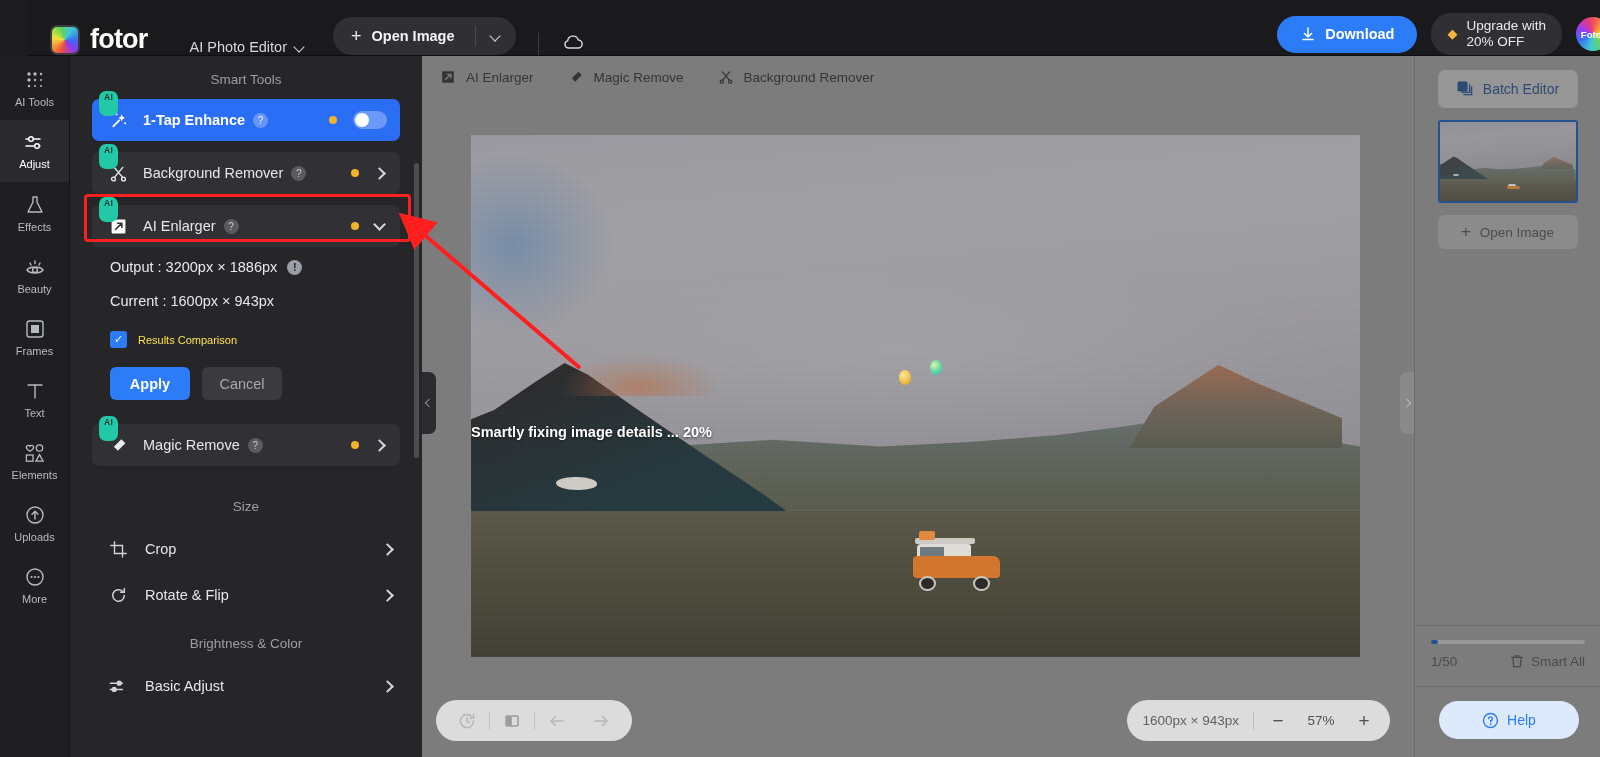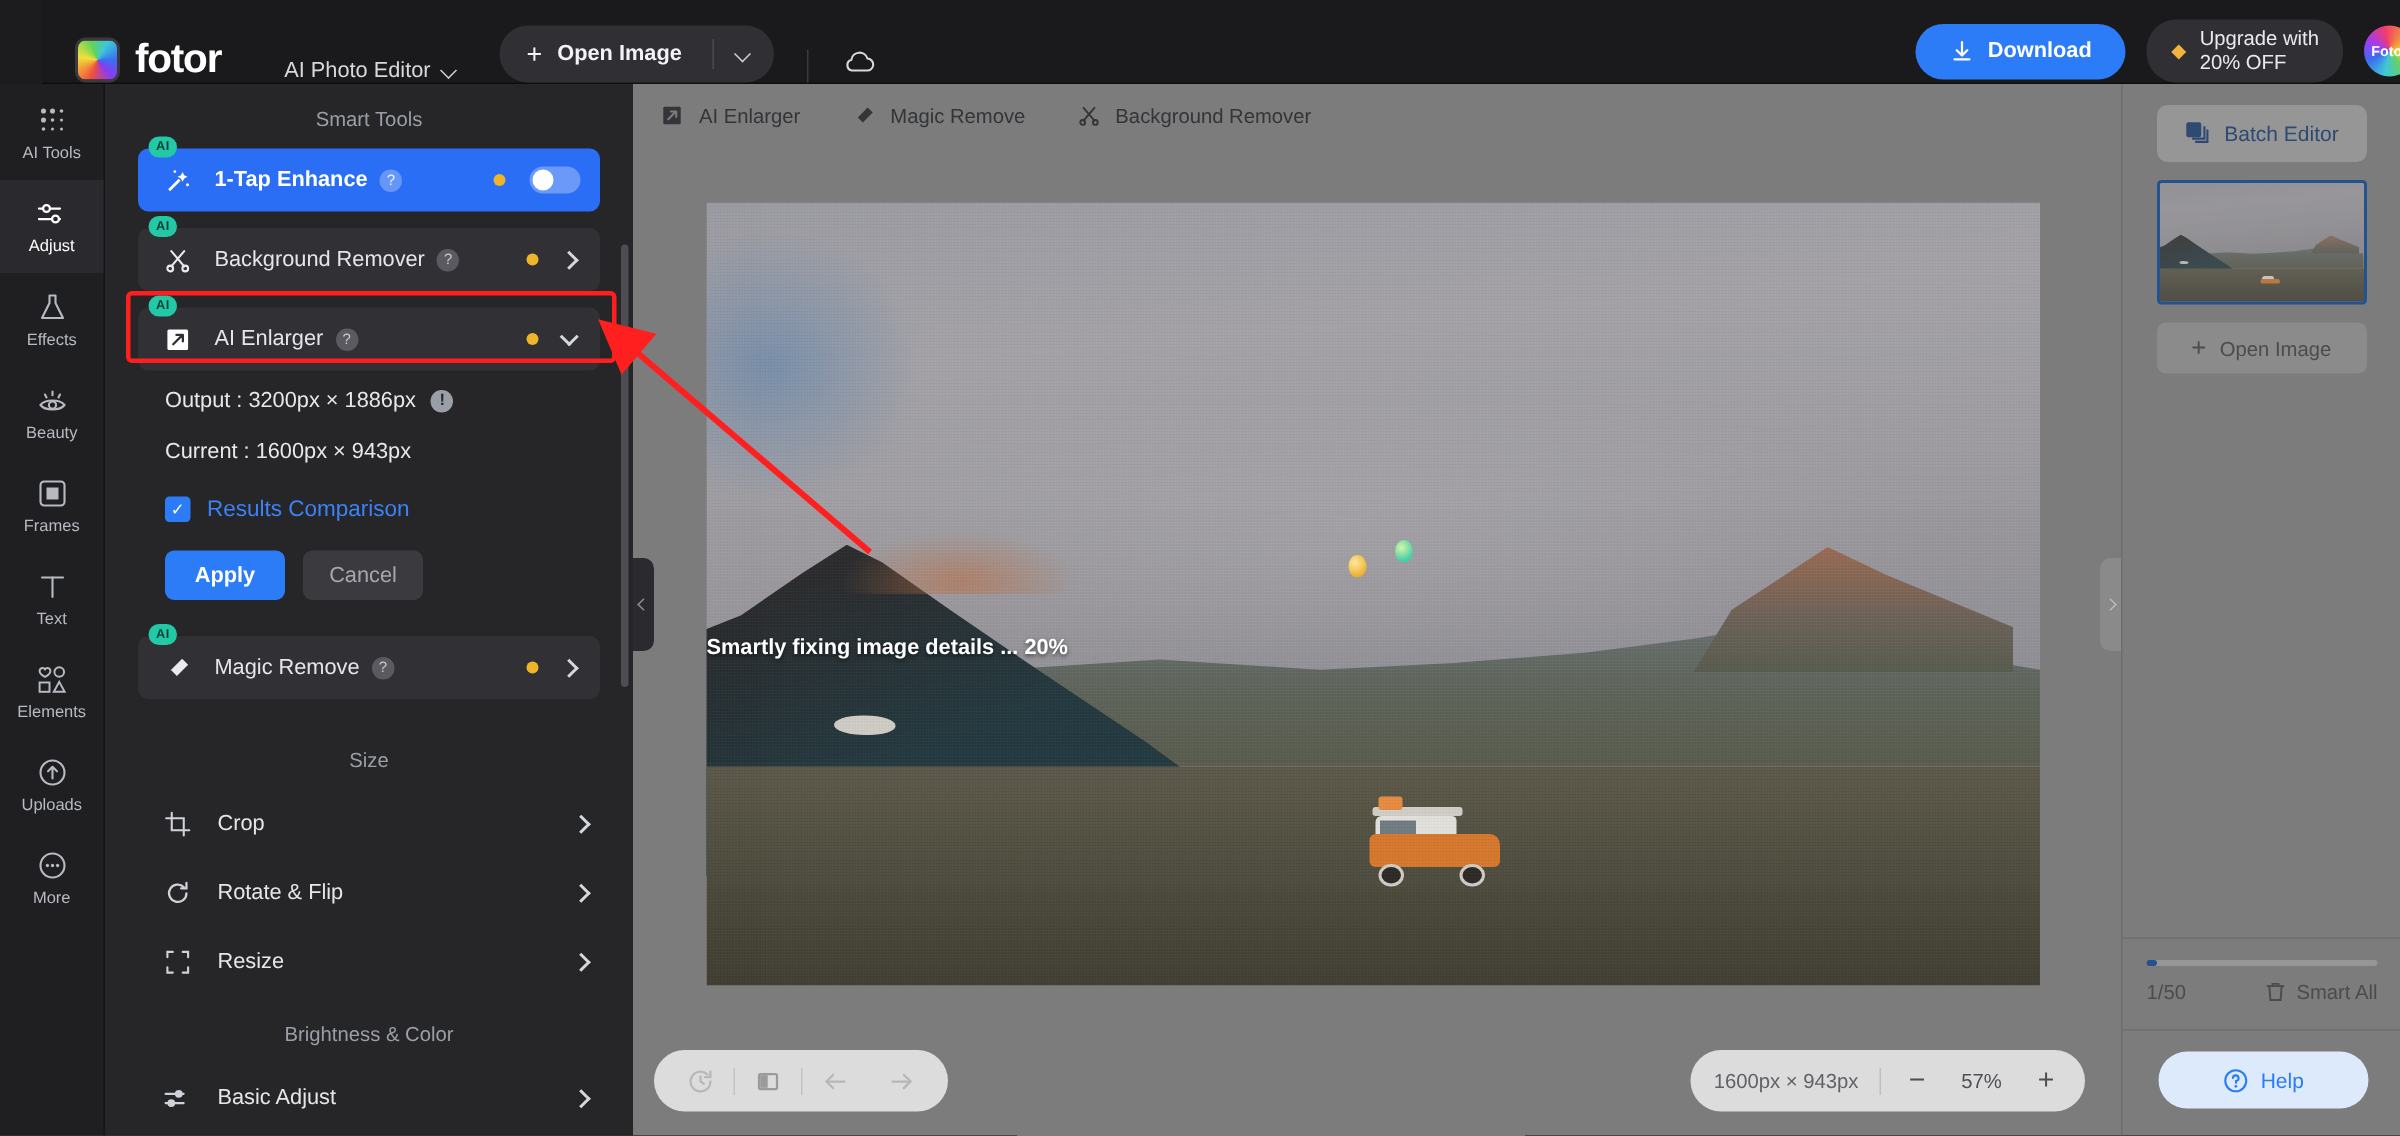--- a/index.html
+++ b/index.html
@@ -135,41 +135,41 @@
   }
   .chev-dn {
     width: 9px; height: 9px;
     border-right: 2px solid #d5d8dd; border-bottom: 2px solid #d5d8dd;
     transform: rotate(45deg); margin-right: 3px; margin-bottom: 3px;
   }
   .ai-badge {
     position: absolute; left: 7px; top: -8px;
     background: #23c9a7; color: #0c3c33;
     font-size: 8.5px; font-weight: bold;
-    border-radius: 7px; padding: 1px 5px 3px; letter-spacing: .3px;
+    border-radius: 7px; padding: 1px 5px 14px; letter-spacing: .3px;
     z-index: 3;
   }
   .hl-box {
     position: absolute; left: 84px; top: 194px; width: 327px; height: 48px;
     border: 3px solid #ff1f1f; border-radius: 4px; pointer-events: none; z-index: 25;
   }
   .info-line { color: #e6e8ec; font-size: 14.5px; padding: 6px 0 0 18px; display: flex; align-items: center; gap: 10px; }
   .info-line.sub { padding-top: 18px; }
   .excl {
     width: 15px; height: 15px; border-radius: 50%; background: #9a9ea6;
     color: #262629; font-size: 11px; font-weight: bold;
     display: flex; align-items: center; justify-content: center;
   }
   .cmp-row { display: flex; align-items: center; gap: 11px; padding: 22px 0 0 18px; cursor: pointer; }
   .cbx {
     width: 17px; height: 17px; border-radius: 3px; background: #2b7cf6;
     display: flex; align-items: center; justify-content: center;
     color: #fff; font-size: 11px;
   }
-  .cmp-label { color: #3b82f6; font-size: 15px; }
+  .cmp-label { color: #fde047; font-size: 11px; }
   .btn-row { display: flex; gap: 12px; padding: 19px 0 0 18px; }
   .apply-btn {
     background: #2b7cf6; color: #fff; font-size: 14.5px; font-weight: bold;
     border-radius: 6px; width: 80px; height: 33px;
     display: flex; align-items: center; justify-content: center; cursor: pointer;
   }
   .cancel-btn {
     background: #3a3a3f; color: #a4a8b0; font-size: 14.5px;
     border-radius: 6px; width: 80px; height: 33px;
     display: flex; align-items: center; justify-content: center; cursor: pointer;
@@ -648,33 +648,20 @@
                 <path d="M15.3 2.6v3.6h-3.6"></path>
               </g>
             </svg>
         </span>
         <span class="tool-label">Rotate &amp; Flip</span>
         <span class="tool-right">
             <span class="chev-r"></span>
           </span>
       </div>
 
-      <div class="list-row">
-        <span class="t-icon">
-          <svg width="19" height="19" viewBox="0 0 19 19">
-              <g fill="none" stroke="#cfd2d8" stroke-width="1.4" stroke-linecap="round">
-                <path d="M2.6 6.2v-3.6h3.6M12.8 2.6h3.6v3.6M16.4 12.8v3.6h-3.6M6.2 16.4H2.6v-3.6"></path>
-              </g>
-            </svg>
-        </span>
-        <span class="tool-label">Resize</span>
-        <span class="tool-right">
-            <span class="chev-r"></span>
-          </span>
-      </div>
 
       <div class="section-title" style="padding-top:18px">Brightness &amp; Color</div>
 
       <div class="list-row">
         <span class="t-icon">
           <svg width="20" height="19" viewBox="0 0 20 19">
               <g fill="none" stroke="#cfd2d8" stroke-width="1.5" stroke-linecap="round">
                 <path d="M2.4 6.2h12"></path>
                 <path d="M2.4 12.4h12"></path>
               </g>

